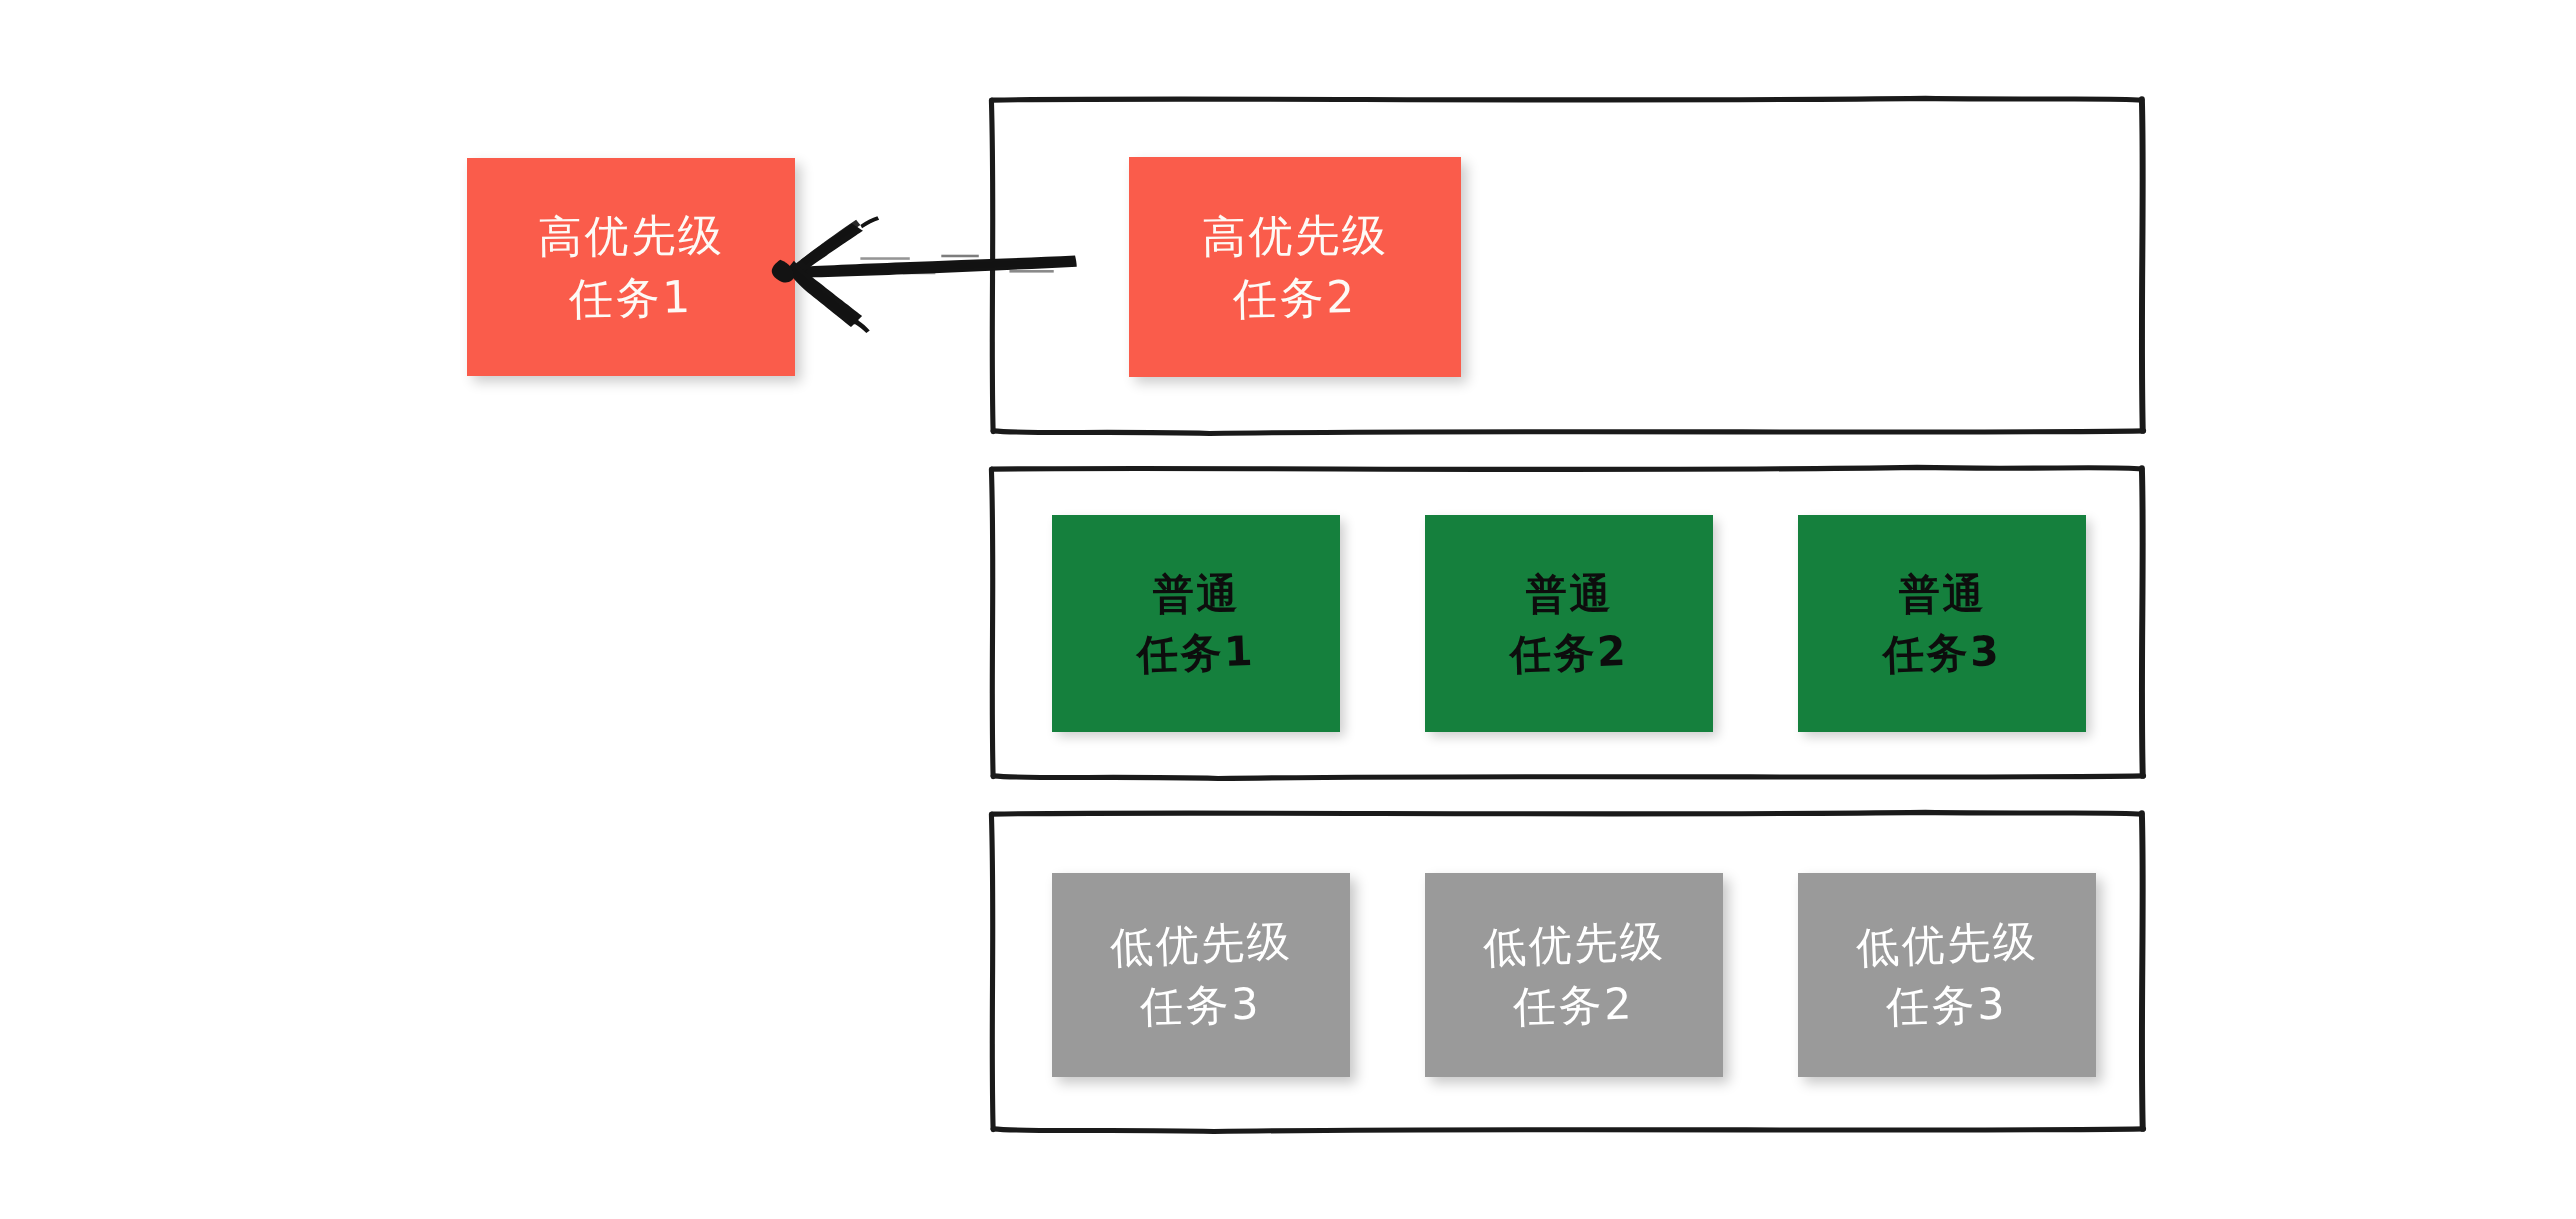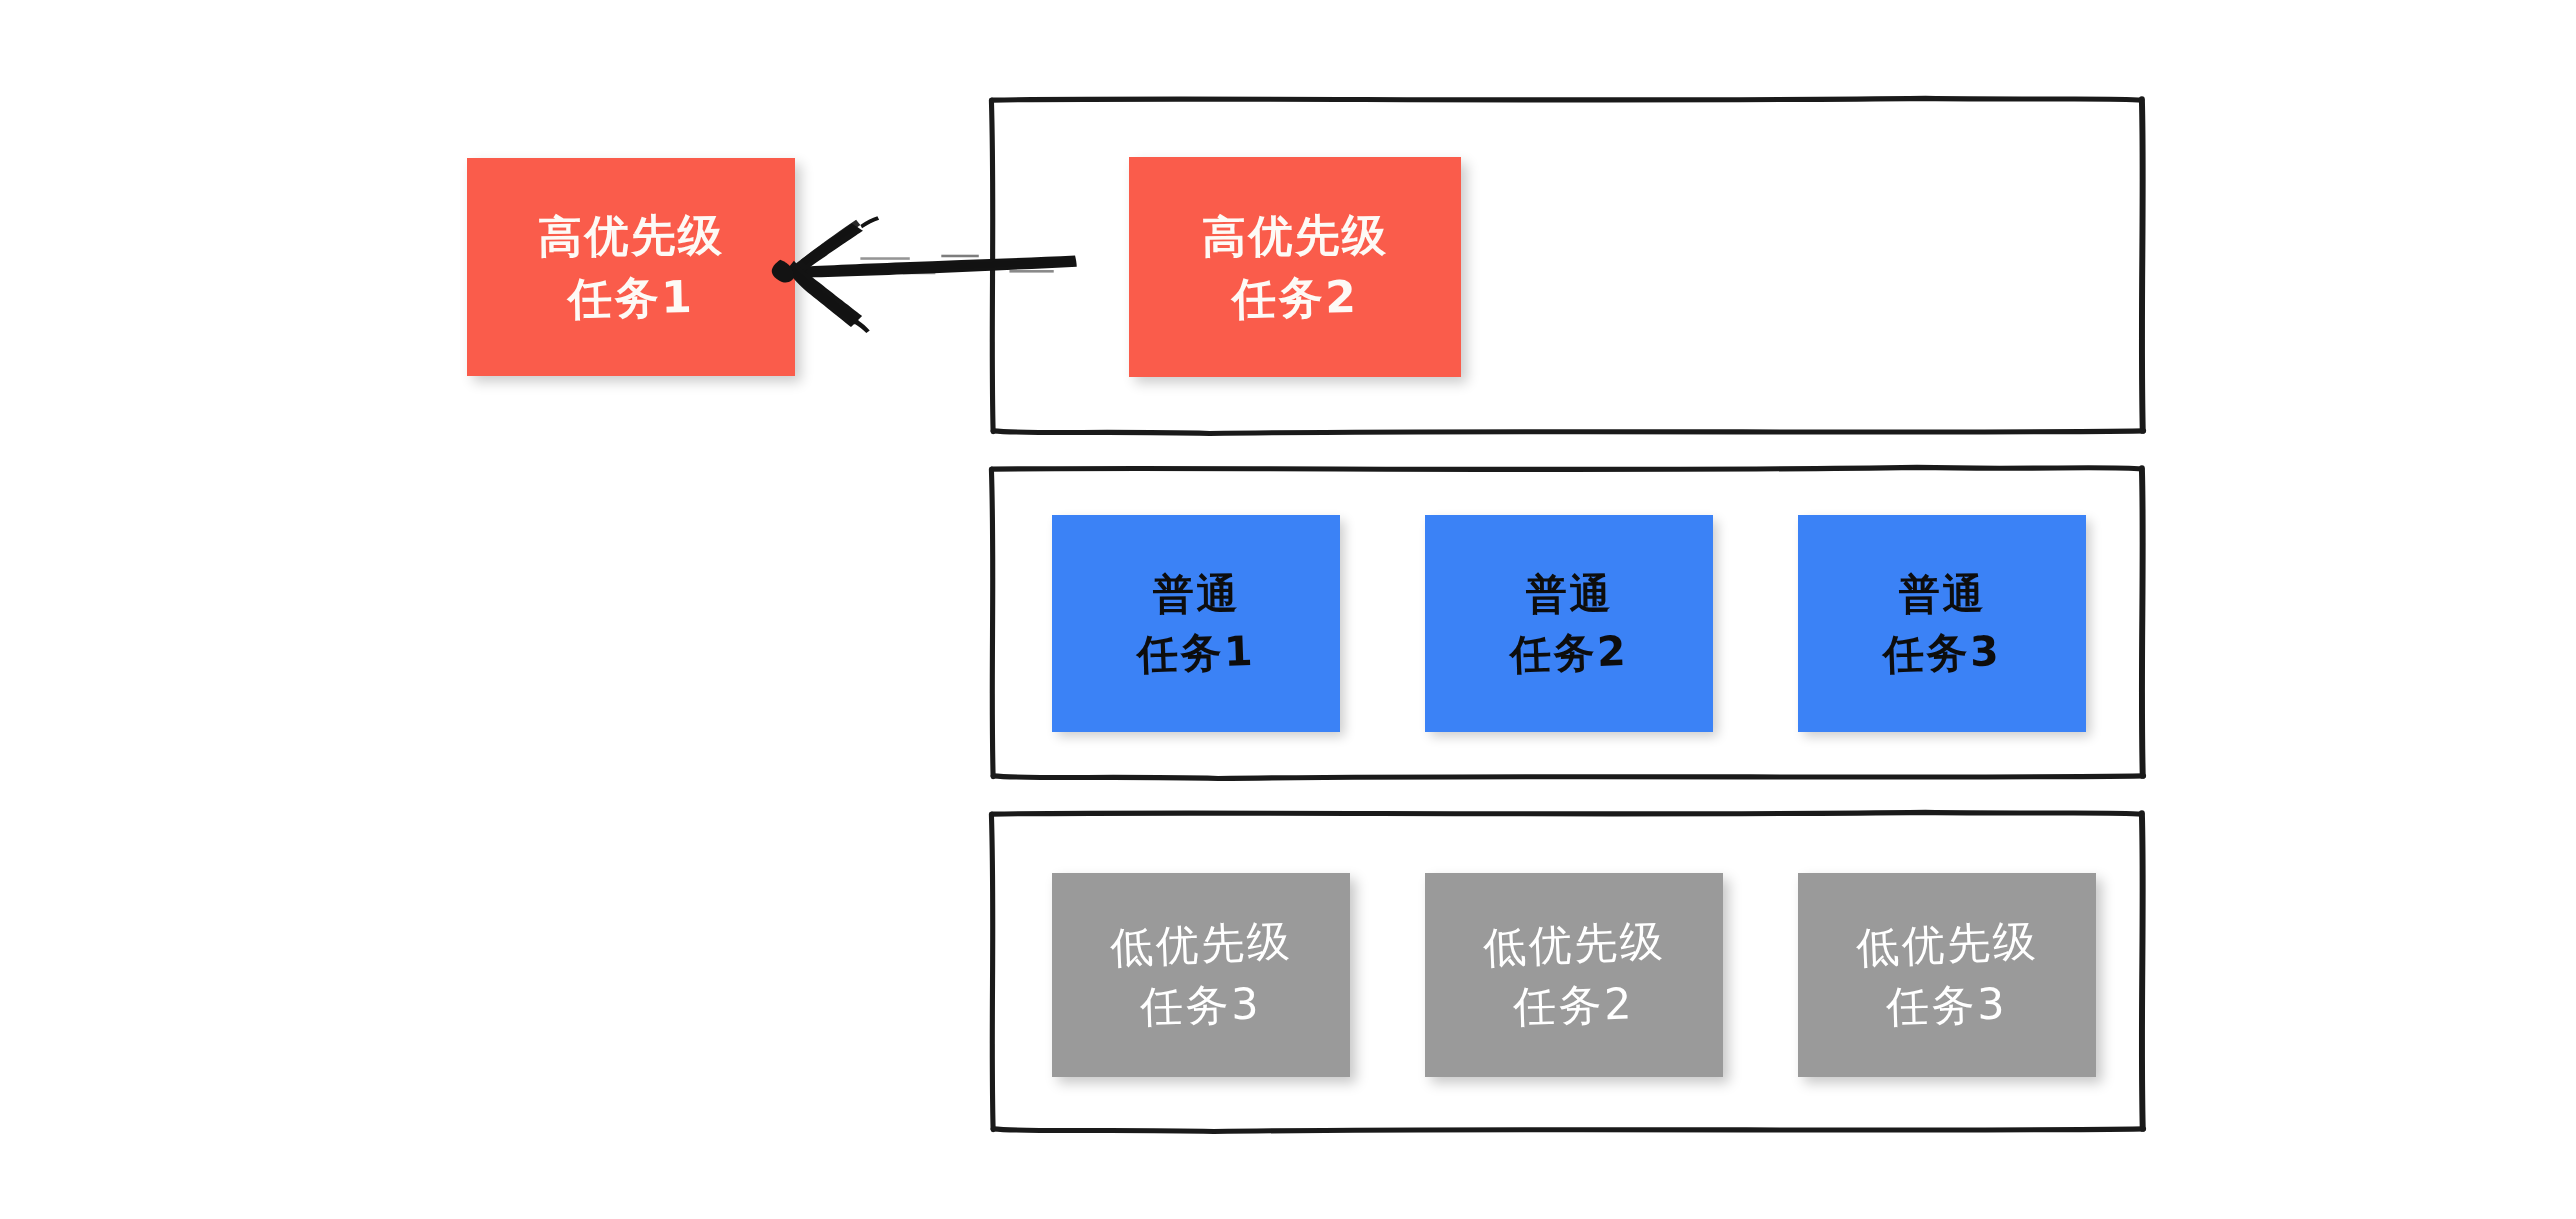--- a/index.html
+++ b/index.html
@@ -52,24 +52,24 @@
   .task-card .line {
     display: block;
     white-space: nowrap;
   }
 
   .task-card.high {
     background: #fa5c4b;
     color: #fdfaf6;
     box-shadow: 6px 6px 12px rgba(0,0,0,0.20);
     font-size: 44px;
-    font-weight: 700;
+    font-weight: 400;
   }
   .task-card.normal {
-    background: #3b82f6;
+    background: #15803d;
     color: #0d0d0d;
     box-shadow: 5.1px 5.1px 11px rgba(0,0,0,0.20);
     font-size: 41px;
     font-weight: 700;
   }
   .task-card.low {
     background: #9a9a9a;
     color: #ffffff;
     box-shadow: 6px 6px 12px rgba(0,0,0,0.22);
     font-size: 43px;

